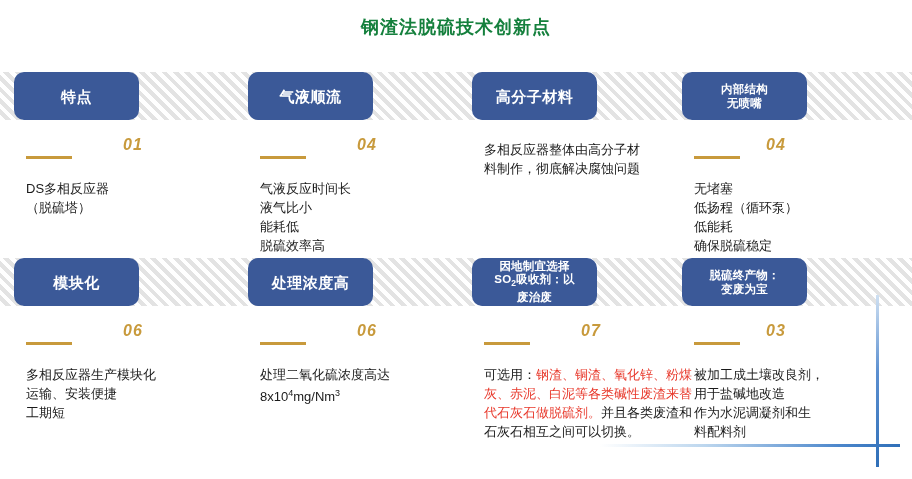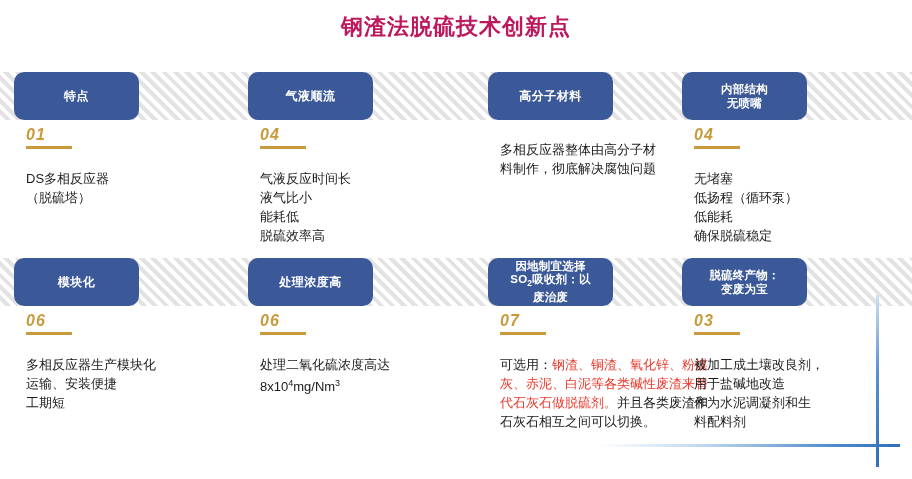--- a/index.html
+++ b/index.html
@@ -16,24 +16,24 @@
     color: #1a1a1a;
   }
 
   
   .slide-title {
     position: absolute;
     top: 12px;
     left: 0;
     width: 912px;
     text-align: center;
-    font-size: 22px;
+    font-size: 18px;
     font-weight: 700;
     letter-spacing: 1px;
-    color: #be185d;
+    color: #15803d;
     line-height: 30px;
   }
 
   
   .hatch-band {
     position: absolute;
     left: 0;
     width: 912px;
     height: 48px;
     background-image: repeating-linear-gradient(
@@ -55,31 +55,31 @@
   }
   .row.row1 { top: 72px; height: 170px; }
   .row.row2 { top: 258px; height: 180px; }
 
   .card {
     position: absolute;
     top: 0;
   }
   .card.c1 { left: 14px;  width: 226px; }
   .card.c2 { left: 248px; width: 226px; }
-  .card.c3 { left: 488px; width: 226px; }
+  .card.c3 { left: 472px; width: 226px; }
   .card.c4 { left: 682px; width: 176px; }
 
   .pill {
     box-sizing: border-box;
     width: 125px;
     height: 48px;
     background: #3b5998;
     border-radius: 10px;
     color: #ffffff;
-    font-size: 12px;
+    font-size: 15px;
     font-weight: 700;
     display: flex;
     align-items: center;
     justify-content: center;
     text-align: center;
     line-height: 17px;
     letter-spacing: 0.5px;
     padding: 0 4px;
   }
   .pill.tall {
@@ -91,22 +91,23 @@
     font-size: 11.5px;
     line-height: 13.5px;
   }
   .pill sub {
     font-size: 8.5px;
     vertical-align: sub;
   }
 
   
   .num-wrap {
-    margin-top: 6px;
+    margin-top: 16px;
     margin-left: 12px;
+    text-align: center;
   }
   .num {
     font-size: 16px;
     font-weight: 700;
     font-style: italic;
     color: #c89a3c;
     line-height: 18px;
     letter-spacing: 1px;
   }
   .num-rule {

